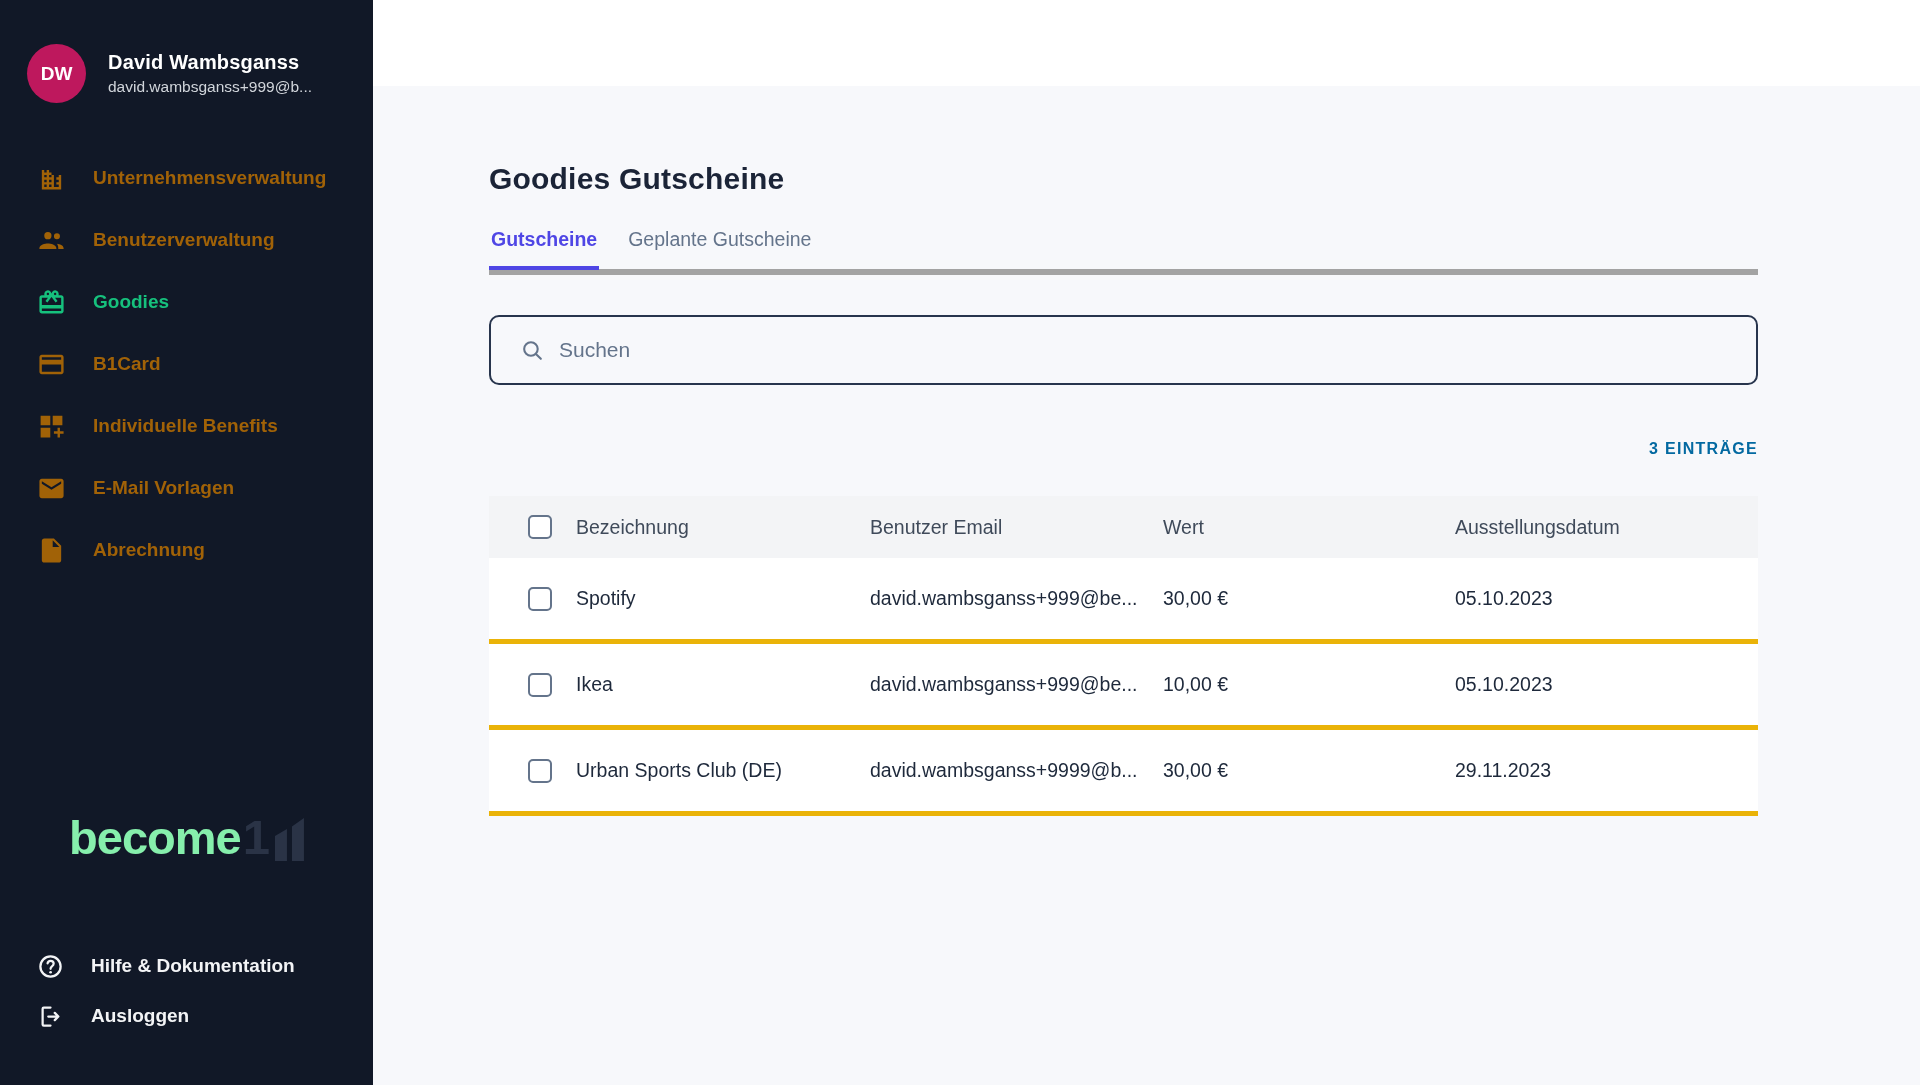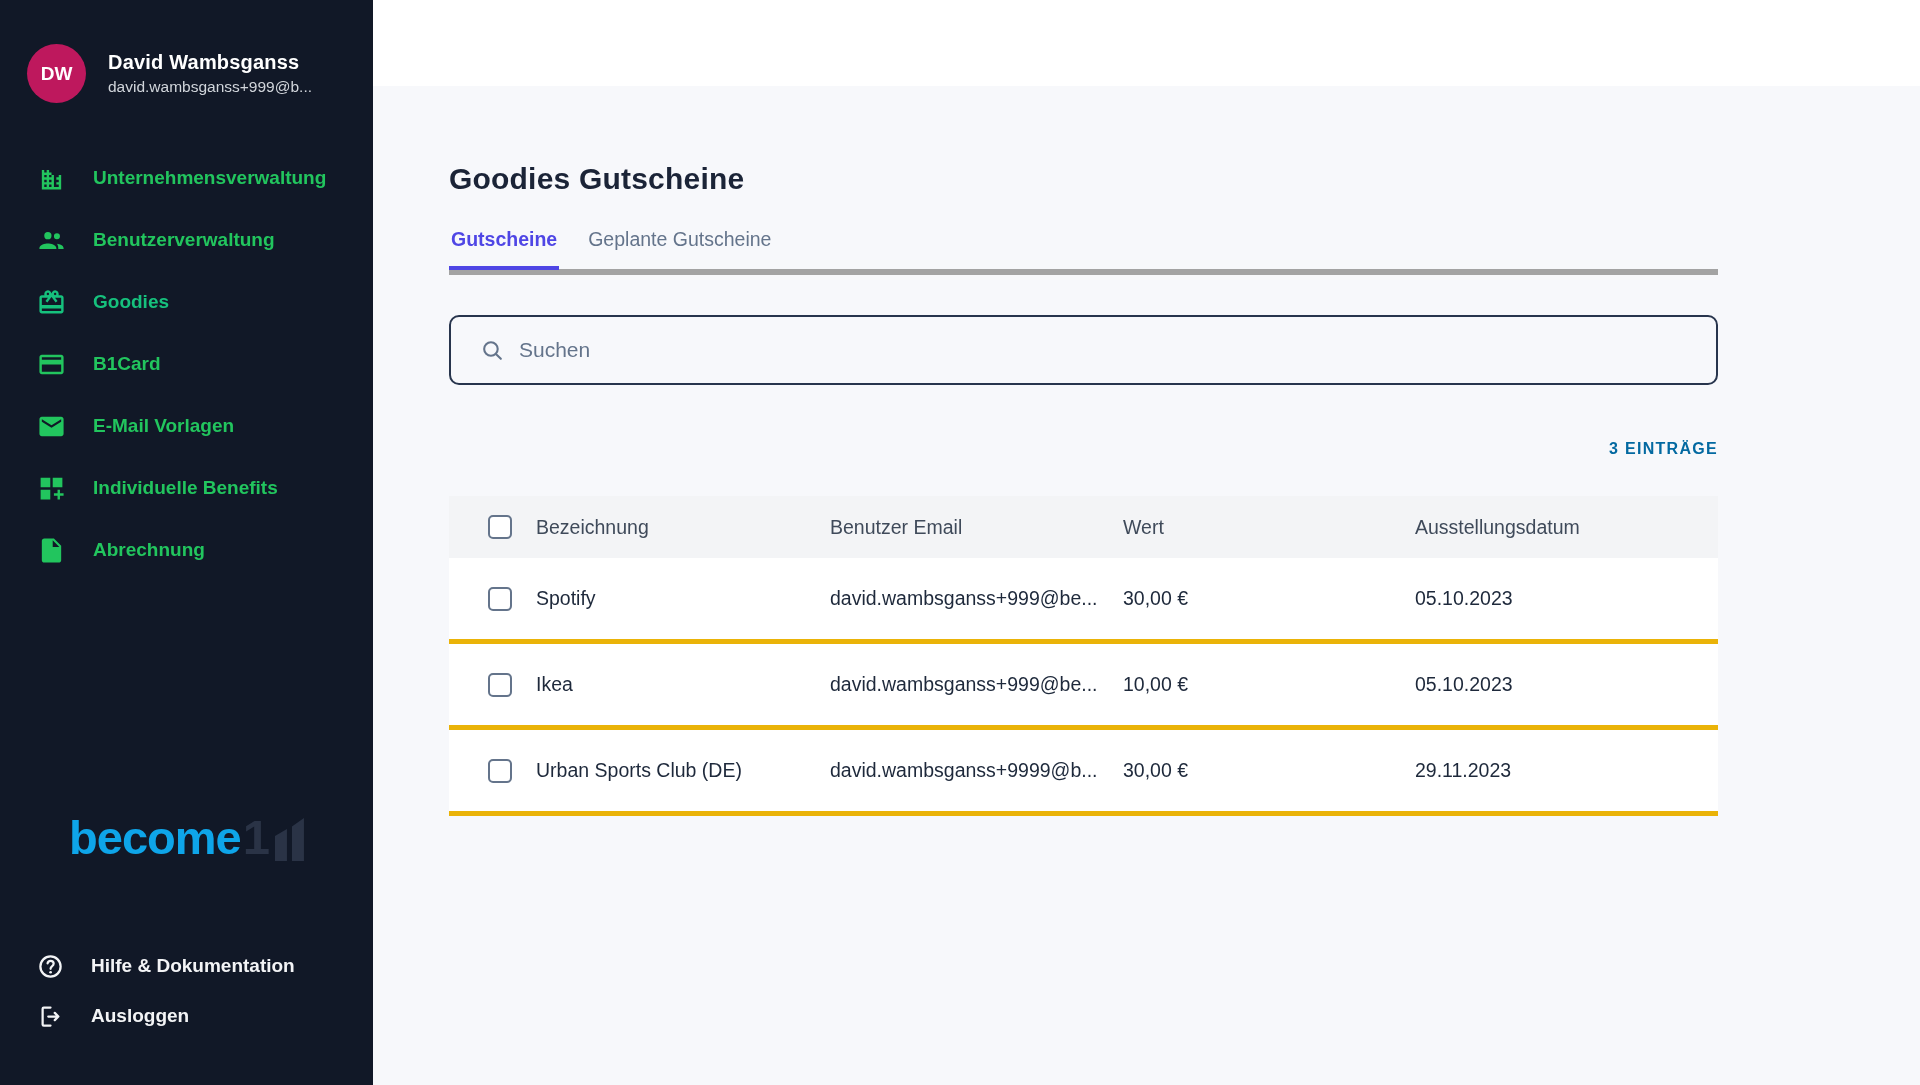--- a/index.html
+++ b/index.html
@@ -8,46 +8,46 @@
 
   
   .sidebar { width:373px; min-width:373px; height:1085px; background:#111827; color:#f8fafc; display:flex; flex-direction:column; }
   .user-block { display:flex; align-items:center; gap:22px; padding:44px 20px 0 27px; }
   .avatar { width:59px; height:59px; border-radius:50%; background:#be185d; color:#ffffff; display:flex; align-items:center; justify-content:center; font-size:19px; font-weight:700; flex:0 0 auto; }
   .user-meta { min-width:0; }
   .user-name { font-size:20px; font-weight:700; color:#ffffff; letter-spacing:.2px; }
   .user-email { font-size:15.5px; color:#d1d5db; margin-top:4px; white-space:nowrap; }
 
   .nav { margin-top:44px; }
-  .nav-item { height:62px; display:flex; align-items:center; gap:27px; padding-left:37px; font-size:19px; font-weight:600; color:#22c55e; cursor:pointer; }
+  .nav-item { height:62px; display:flex; align-items:center; gap:27px; padding-left:37px; font-size:19px; font-weight:600; color:#a16207; cursor:pointer; }
   .nav-item .ic { width:29px; height:29px; flex:0 0 auto; display:flex; align-items:center; justify-content:center; }
   .nav-item .ic svg { width:29px; height:29px; }
   .nav-item.active { color:#16c17d; }
 
   .side-spacer { flex:1 1 auto; }
 
   .logo { display:flex; align-items:flex-end; justify-content:center; margin-bottom:34px; user-select:none; }
-  .logo .word { font-size:47px; font-weight:700; letter-spacing:-1px; color:#0ea5e9; line-height:1; }
+  .logo .word { font-size:47px; font-weight:700; letter-spacing:-1px; color:#86efac; line-height:1; }
   .logo .num { font-size:49px; font-weight:800; color:#2a3346; line-height:.95; margin-left:2px; }
   .logo .bar { display:inline-block; width:12px; background:#2a3346; margin-left:5px; }
   .logo .bar1 { height:32px; clip-path:polygon(0 22%, 100% 0, 100% 100%, 0 100%); }
   .logo .bar2 { height:43px; clip-path:polygon(0 20%, 100% 0, 100% 100%, 0 100%); }
 
   .role-btn { width:310px; height:45px; margin:0 auto; border-radius:23px; border:1.5px solid #cbd5e1; background:transparent; color:#ffffff; font-size:17px; font-weight:600; font-family:inherit; display:flex; align-items:center; justify-content:center; gap:11px; cursor:pointer; }
   .role-btn svg { width:21px; height:21px; }
 
   .side-links { margin-top:46px; padding-bottom:44px; }
   .side-link { height:50px; display:flex; align-items:center; gap:27px; padding-left:37px; font-size:19px; font-weight:600; color:#f3f4f6; cursor:pointer; }
   .side-link .ic { width:27px; height:27px; display:flex; align-items:center; justify-content:center; }
   .side-link .ic svg { width:27px; height:27px; }
 
   
   .main { flex:1 1 auto; background:#f7f8fb; position:relative; }
   .top-strip { height:86px; background:#ffffff; }
-  .content { width:1269px; margin-left:76px; padding-top:76px; }
+  .content { width:1269px; margin-left:116px; padding-top:76px; }
 
   .page-title { font-size:30px; font-weight:700; color:#1b2437; letter-spacing:.2px; }
 
   .tabs { display:flex; gap:27px; margin-top:32px; border-bottom:6px solid #a3a3a3; }
   .tab { font-size:19.5px; font-weight:500; color:#64748b; padding:0 2px 15px 2px; cursor:pointer; border-bottom:4px solid transparent; margin-bottom:-1px; }
   .tab.active { color:#4f46e5; font-weight:600; border-bottom-color:#4f46e5; }
 
   .search-box { margin-top:40px; height:70px; border:2px solid #28354d; border-radius:10px; display:flex; align-items:center; padding-left:29px; gap:14px; background:transparent; }
   .search-box svg { width:25px; height:25px; color:#64748b; flex:0 0 auto; }
   .search-box input { border:none; outline:none; background:transparent; font-family:inherit; font-size:21px; color:#1e293b; flex:1; height:100%; }
@@ -107,32 +107,32 @@
         <span class="ic">
           <svg viewBox="0 0 24 24">
               <path fill="currentColor" d="M20 4H4c-1.11 0-1.99.89-1.99 2L2 18c0 1.11.89 2 2 2h16c1.11 0 2-.89 2-2V6c0-1.11-.89-2-2-2zm0 14H4v-6h16v6zm0-10H4V6h16v2z"></path>
             </svg>
         </span>
         <span>B1Card</span>
       </div>
       <div class="nav-item">
         <span class="ic">
           <svg viewBox="0 0 24 24">
+              <path fill="currentColor" d="M3 3h8v8H3V3zm10 0h8v8h-8V3zM3 13h8v8H3v-8zm14 0h2v3h3v2h-3v3h-2v-3h-3v-2h3v-3z"></path>
+            </svg>
+        </span>
+        <span>Individuelle Benefits</span>
+      </div>
+      <div class="nav-item">
+        <span class="ic">
+          <svg viewBox="0 0 24 24">
               <path fill="currentColor" d="M20 4H4c-1.1 0-1.99.9-1.99 2L2 18c0 1.1.9 2 2 2h16c1.1 0 2-.9 2-2V6c0-1.1-.9-2-2-2zm0 4-8 5-8-5V6l8 5 8-5v2z"></path>
             </svg>
         </span>
         <span>E-Mail Vorlagen</span>
-      </div>
-      <div class="nav-item">
-        <span class="ic">
-          <svg viewBox="0 0 24 24">
-              <path fill="currentColor" d="M3 3h8v8H3V3zm10 0h8v8h-8V3zM3 13h8v8H3v-8zm14 0h2v3h3v2h-3v3h-2v-3h-3v-2h3v-3z"></path>
-            </svg>
-        </span>
-        <span>Individuelle Benefits</span>
       </div>
       <div class="nav-item">
         <span class="ic">
           <svg viewBox="0 0 24 24">
               <path fill="currentColor" d="M6 2h8l6 6v12c0 1.1-.9 2-2 2H6c-1.1 0-2-.9-2-2V4c0-1.1.9-2 2-2zm7 1.5V9h5.5L13 3.5z"></path>
             </svg>
         </span>
         <span>Abrechnung</span>
       </div>
     </nav>

